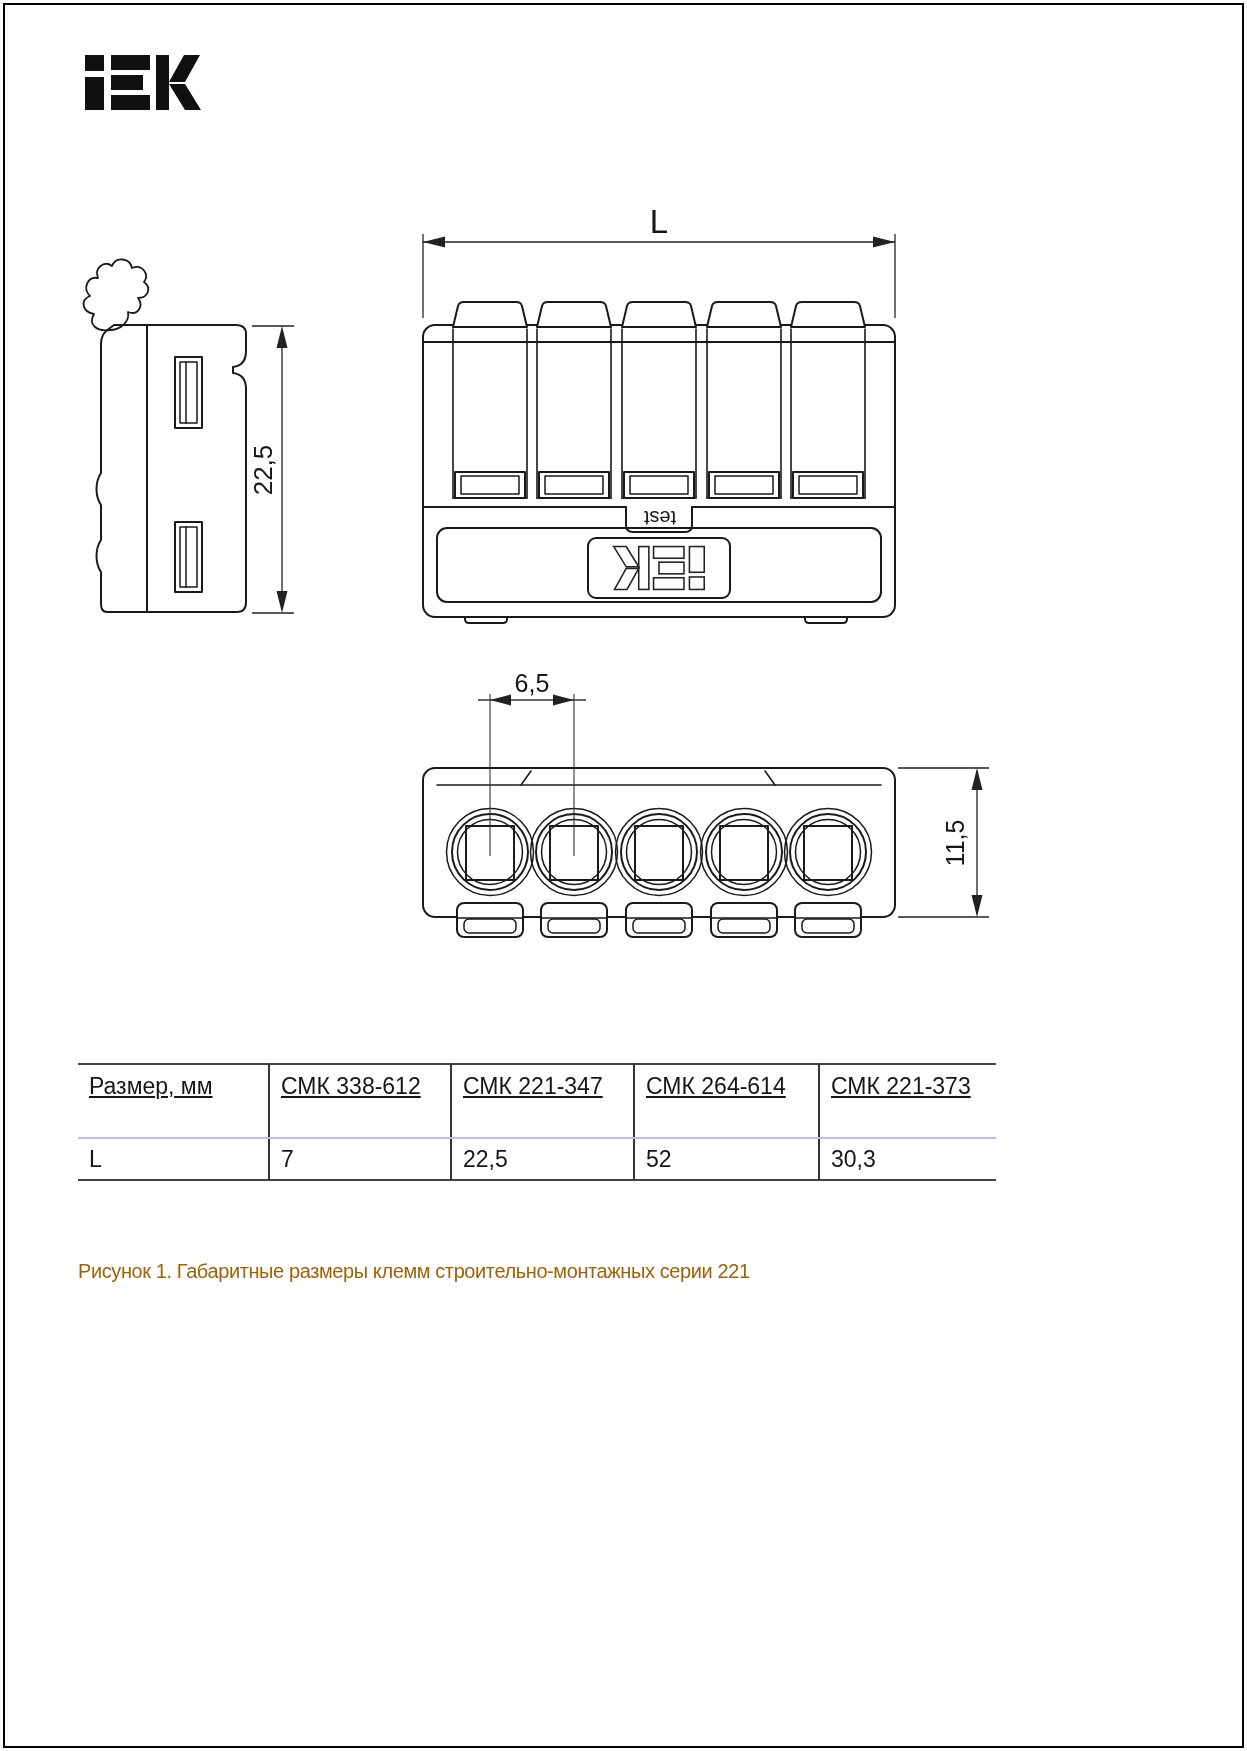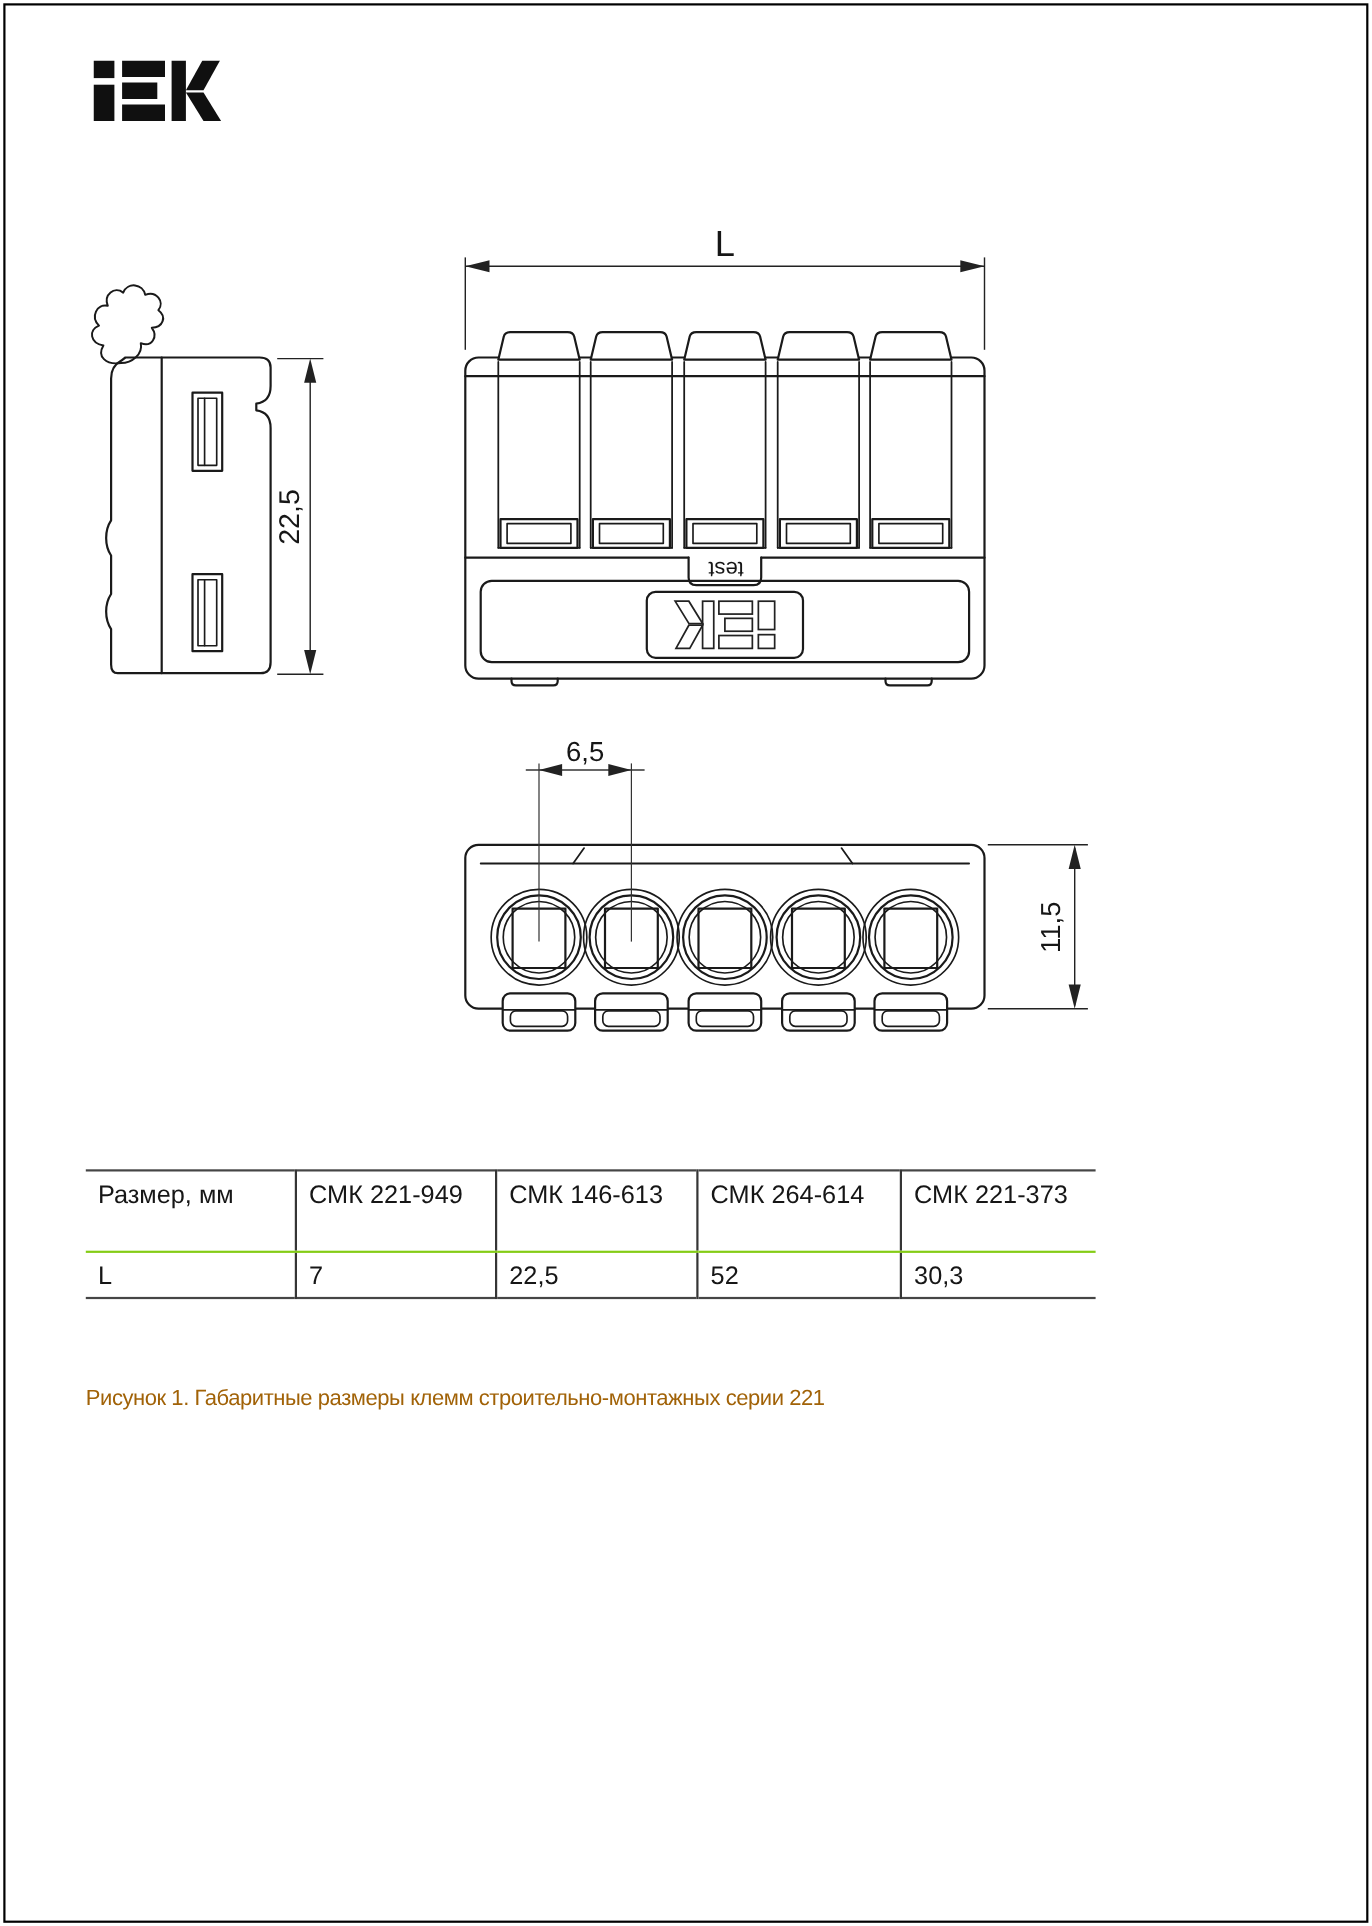--- a/index.html
+++ b/index.html
@@ -14,21 +14,21 @@
   .size-table{
     position:absolute;left:78px;top:1063px;width:835px;
     border-collapse:collapse;table-layout:fixed;
     border-top:2px solid #454545;border-bottom:2px solid #454545;
   }
   .size-table td{
     font-size:23px;color:#161616;padding:0 4px 0 11px;overflow:hidden;white-space:nowrap;
     border-left:2px solid #353535;
   }
   .size-table td:first-child{border-left:none;}
-  .size-table tr.hdr td{height:64px;vertical-align:top;padding-top:8px;border-bottom:2px solid #84cc16;}
+  .size-table tr.hdr td{height:64px;vertical-align:top;padding-top:8px;border-bottom:2px solid #c4b5fd;text-decoration:underline;}
   .size-table tr.val td{height:40px;vertical-align:middle;}
   .caption{
     position:absolute;left:78px;top:1260px;font-size:20px;letter-spacing:-0.4px;color:#a16207;
     white-space:nowrap;
   }
 </style>
 </head>
 <body>
 
 <div class="page-frame"></div>
@@ -197,22 +197,22 @@
     <polygon points="977,768 971.5,790 982.5,790" fill="#222" stroke="none"></polygon>
     <polygon points="977,917 971.5,895 982.5,895" fill="#222" stroke="none"></polygon>
   </g>
   <text transform="translate(964,843) rotate(-90)" text-anchor="middle" font-size="25">11,5</text>
 </svg>
 
 <table class="size-table">
   <tbody>
     <tr class="hdr">
       <td style="width:175px">Размер, мм</td>
-      <td style="width:165px">СМК 221-949</td>
-      <td style="width:166px">СМК 146-613</td>
+      <td style="width:165px">СМК 338-612</td>
+      <td style="width:166px">СМК 221-347</td>
       <td style="width:168px">СМК 264-614</td>
       <td style="width:161px">СМК 221-373</td>
     </tr>
     <tr class="val">
       <td>L</td>
       <td>7</td>
       <td>22,5</td>
       <td>52</td>
       <td>30,3</td>
     </tr>

